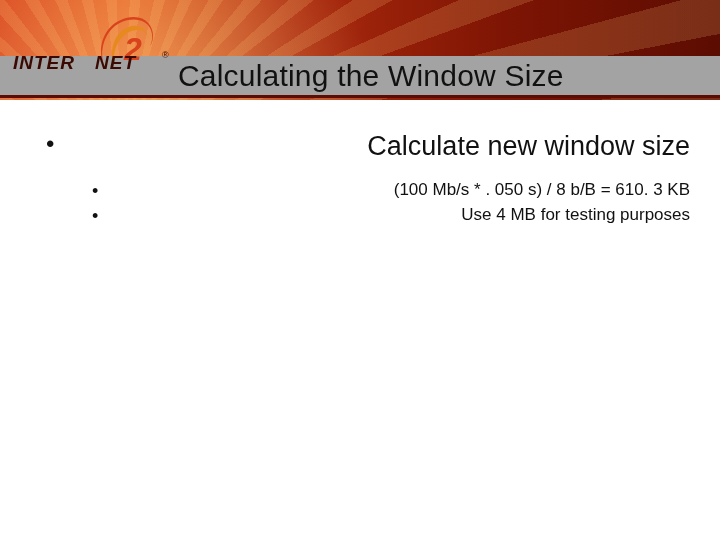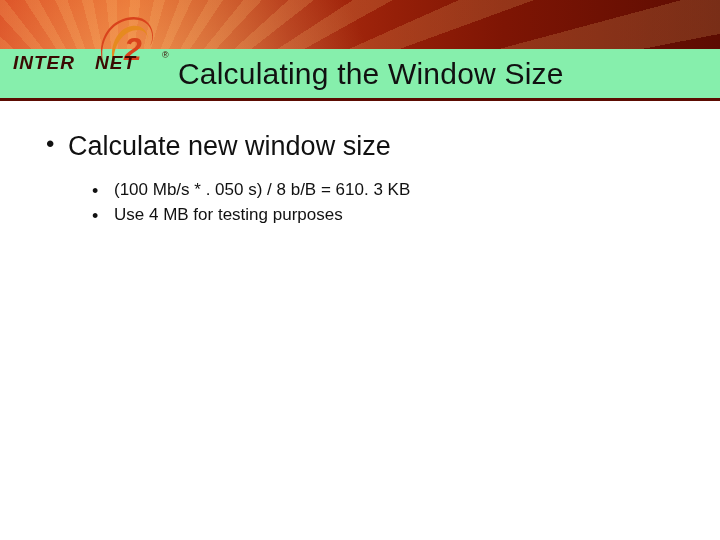--- a/index.html
+++ b/index.html
@@ -25,24 +25,24 @@
     position: absolute;
     top: -120px; left: -40px;
     width: 900px; height: 900px;
     background: repeating-conic-gradient(from 210deg at 18% 30%,
       rgba(255,200,120,0.18) 0deg 4deg,
       rgba(255,200,120,0) 4deg 9deg);
     pointer-events: none;
   }
   .title-bar {
     position: absolute;
-    top: 49px; left: 0;
+    top: 56px; left: 0;
     width: 100%;
-    height: 52px;
-    background: #86efac;
+    height: 42px;
+    background: #a3a3a3;
     border-bottom: 3px solid #5c0c02;
     display: flex;
     align-items: center;
     padding-left: 178px;
   }
   .title-bar h1 {
     font-size: 30px;
     font-weight: 400;
     color: #111;
     letter-spacing: 0.2px;
@@ -85,20 +85,21 @@
   ul.level1 {
     list-style: none;
     padding: 0;
   }
   ul.level1 > li {
     position: relative;
     padding-left: 28px;
     font-size: 27px;
     line-height: 1.35;
     margin-bottom: 14px;
+    text-align: right;
   }
   ul.level1 > li::before {
     content: "•";
     position: absolute;
     left: 6px; top: 0;
     font-size: 24px;
   }
   ul.level2 {
     list-style: none;
     padding: 0;

